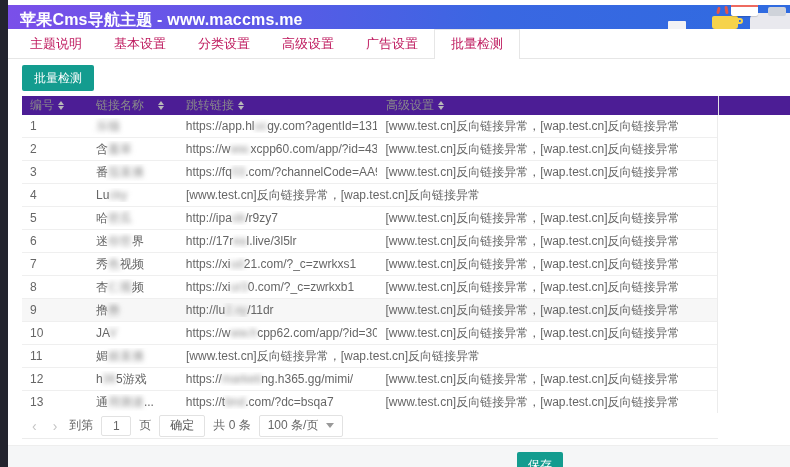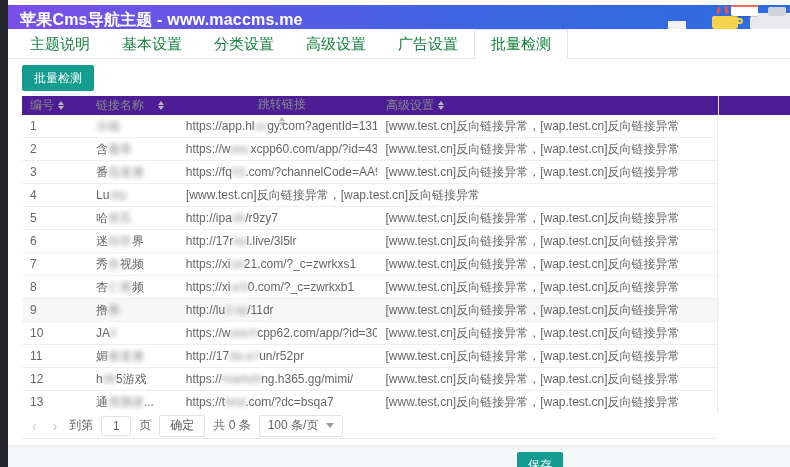--- a/index.html
+++ b/index.html
@@ -21,34 +21,34 @@
   .deco-cup-handle { right:47px; top:13px; width:6px; height:6px; border:2px solid #f6d34b; border-radius:0 3px 3px 0; background:transparent; }
   .deco-steam1 { right:70px; top:2px; width:3px; height:7px; background:#e2574c; border-radius:2px; transform:rotate(14deg); }
   .deco-steam2 { right:62px; top:1px; width:3px; height:8px; background:#e2574c; border-radius:2px; transform:rotate(-10deg); }
   .deco-bubble-red { right:32px; top:-1px; width:27px; height:12px; background:#fff; border-radius:2px; box-shadow:0 1px 1px rgba(0,0,0,.15); }
   .deco-bubble-red::before { content:""; position:absolute; left:0; top:0; width:100%; height:3px; background:#ee6a5f; border-radius:2px 2px 0 0; }
   .deco-bubble-gray { right:4px; top:2px; width:18px; height:9px; background:#cfd3da; border-radius:2px; }
   .deco-card { right:104px; top:16px; width:18px; height:9px; background:#f2f2f5; border-radius:1px; }
 
   
   .tabbar { position:absolute; left:8px; top:29px; right:0; height:30px; border-bottom:1px solid #e6e6e6; background:#fff; display:flex; align-items:stretch; padding-left:6px; }
-  .tab { position:relative; padding:0 16px; line-height:29px; font-size:15px; color:#15803d; cursor:pointer; }
+  .tab { position:relative; padding:0 16px; line-height:29px; font-size:13px; color:#be185d; cursor:pointer; }
   .tab.active { background:#fff; border:1px solid #e6e6e6; border-bottom:none; margin-bottom:-1px; line-height:28px; }
 
   
   .btn-teal { position:absolute; left:22px; top:65px; height:26px; padding:0 12px; background:#139c8f; color:#fff;
     font-size:12px; border:none; border-radius:2px; line-height:26px; cursor:pointer; }
 
   
   .table { position:absolute; left:22px; top:96px; width:768px; font-size:12px; color:#666; }
   .thead { display:flex; width:768px; background:#4c1d95; height:19px; align-items:flex-end; color:#8a8a8a; }
   .th { display:flex; align-items:center; gap:4px; height:19px; padding-left:8px; }
   .c-id { width:66px; }
   .c-name { width:90px;gap:14px; }
-  .c-url { width:200px;flex-direction:column; }
+  .c-url { width:200px; }
   .c-result { width:340px; }
   .c-extra { flex:1; height:19px; border-left:1px solid #e4e4e4; }
   .sort { display:inline-flex; flex-direction:column; gap:1px; cursor:pointer; }
   .sort i { width:0; height:0; border-left:3px solid transparent; border-right:3px solid transparent; display:block; }
   .sort .up { border-bottom:4px solid #b8b8b8; }
   .sort .dn { border-top:4px solid #b8b8b8; }
   .tbody { width:696px; border-right:1px solid #ececec; }
   .tr { display:flex; height:23px; align-items:center; border-bottom:1px solid #efefef; background:#fff; }
   .tr.hl { background:#f7f7f7; }
   .td { padding-left:8px; white-space:nowrap; overflow:hidden; }
@@ -187,21 +187,20 @@
         </div>
         <div class="tr">
           <div class="td c-id">10</div>
           <div class="td c-name"><span>JA</span><span class="blur">V</span><span></span></div>
           <div class="td c-url"><span>https://w</span><span class="blur">ww.h</span><span>cpp62.com/app/?id=30919492</span></div>
           <div class="td c-result">[www.test.cn]反向链接异常，[wap.test.cn]反向链接异常</div>
         </div>
         <div class="tr">
           <div class="td c-id">11</div>
           <div class="td c-name"><span>媚</span><span class="blur">娘直播</span><span></span></div>
-          <div class="td c-url"><span>http://17</span><span class="blur">da.a.f</span><span>un/r52pr</span></div>
           <div class="td c-result">[www.test.cn]反向链接异常，[wap.test.cn]反向链接异常</div>
         </div>
         <div class="tr">
           <div class="td c-id">12</div>
           <div class="td c-name"><span>h</span><span class="blur">36</span><span>5游戏</span></div>
           <div class="td c-url"><span>https://</span><span class="blur">marketi</span><span>ng.h365.gg/mimi/</span></div>
           <div class="td c-result">[www.test.cn]反向链接异常，[wap.test.cn]反向链接异常</div>
         </div>
         <div class="tr">
           <div class="td c-id">13</div>

